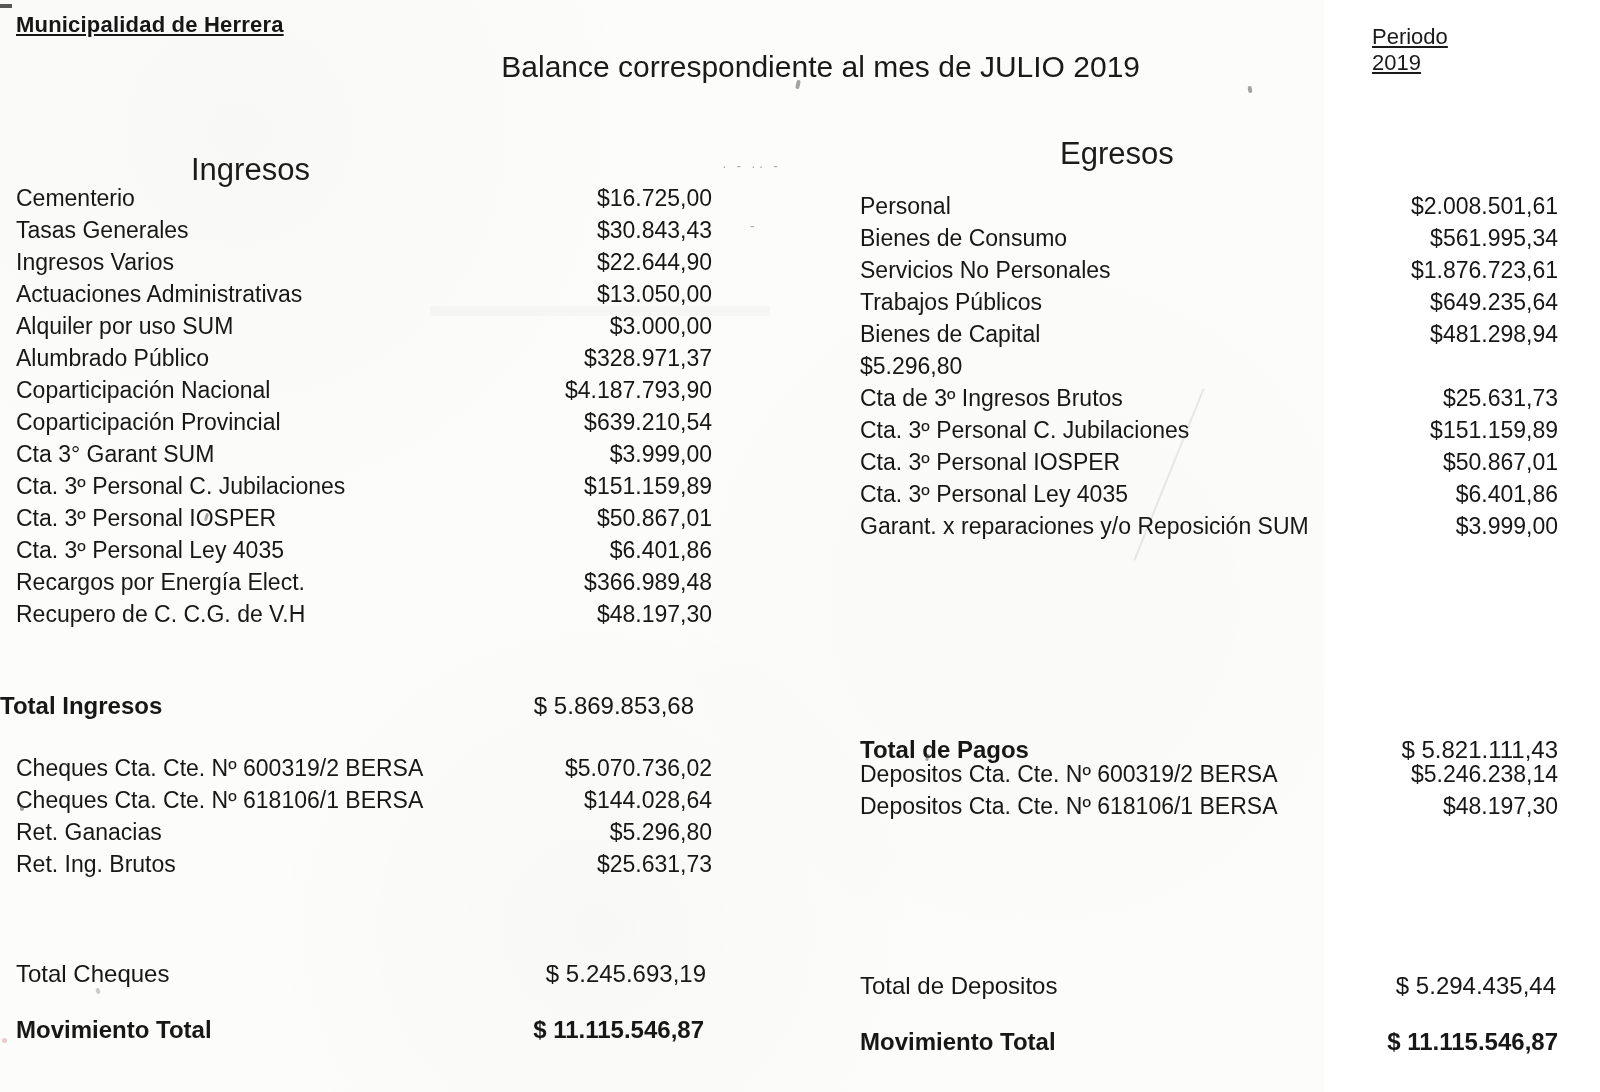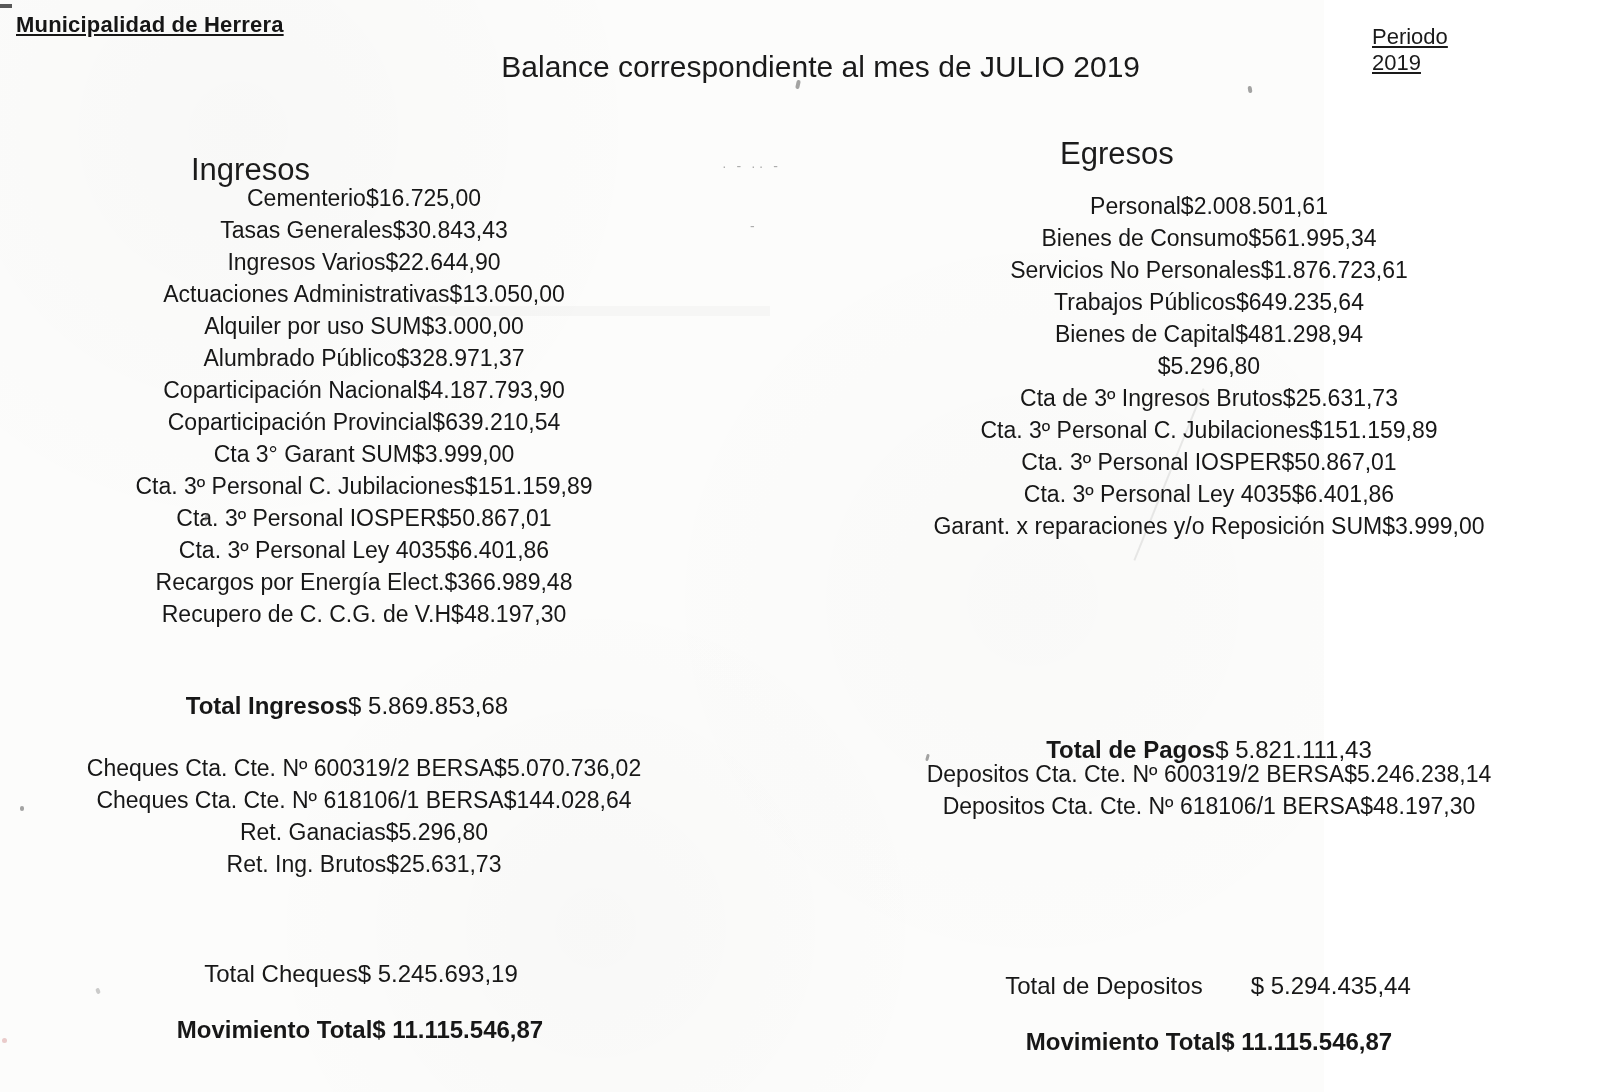--- a/index.html
+++ b/index.html
@@ -31,21 +31,21 @@
     text-align:right;font-size:30px;color:#1a1a1a;white-space:nowrap;
   }
   .col-heading{
     position:absolute;font-size:31px;color:#1b1b1b;
   }
   .col-heading.ing{left:191px;top:120px;margin-top:32px;}
   .col-heading.egr{left:1060px;top:136px;text-align:right;}
 
   .list,.abs-row{position:absolute;}
   .row{
-    display:flex;justify-content:center;align-items:baseline;
+    display:flex;justify-content:space-between;align-items:baseline;
     line-height:32px;height:32px;font-size:23px;color:#171717;
   }
   .lbl{white-space:nowrap;}
   .val{white-space:nowrap;}
   .bold{font-weight:bold;}
   .total-size{font-size:24px;}
 
   #ing-items{left:16px;top:182px;width:696px;}
   #ing-total{left:0;top:690px;width:694px;}
   #ing-bank{left:16px;top:752px;width:696px;}

